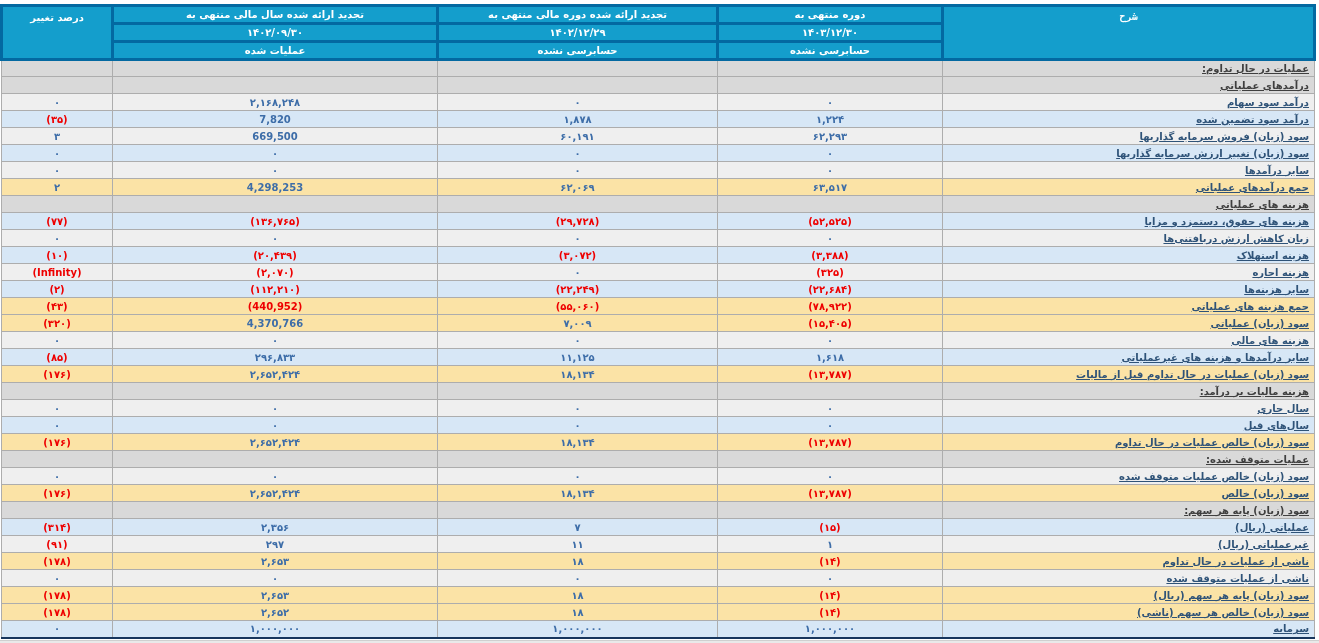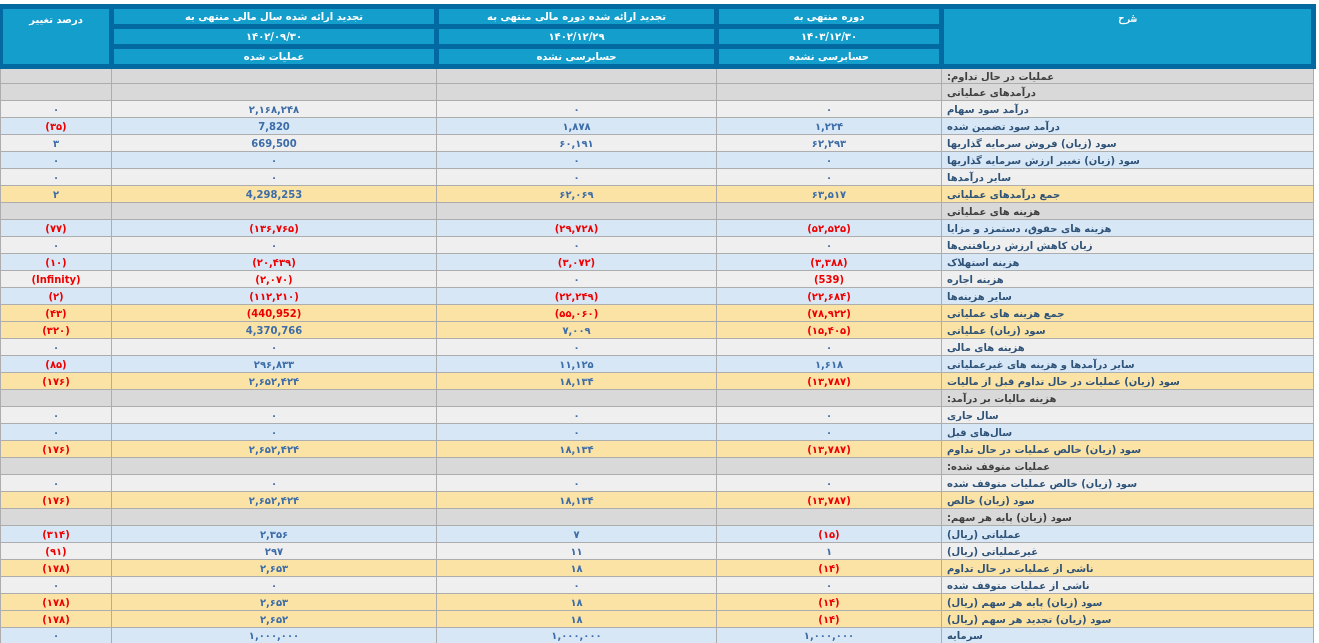--- a/index.html
+++ b/index.html
@@ -25,27 +25,27 @@
     border-collapse:collapse;table-layout:fixed;width:1313px;
   }
   col.c-desc{width:372px;}
   col.c-cur{width:225px;}
   col.c-mid{width:280px;}
   col.c-year{width:325px;}
   col.c-pct{width:111px;}
   thead th{
     background:var(--header-bg);color:#fff;
     font-size:10px;font-weight:bold;text-align:center;
-    border:5px solid #0369a1;padding:1px 2px;height:17px;line-height:13px;
+    border:3px solid #0369a1;padding:1px 2px;height:17px;line-height:13px;
   }
   tbody td{
     height:17px;padding:0 5px;font-size:10px;font-weight:bold;
     border:1px solid #ADADAD;overflow:hidden;white-space:nowrap;
   }
-  td.label{text-align:left;color:var(--label-text);}
+  td.label{text-align:right;color:var(--label-text);text-decoration:underline;}
   td.val{text-align:center;direction:ltr;color:var(--value-text);}
   td.val.neg{color:var(--negative);}
   tr.bg-plain td{background:var(--plain-row);}
   tr.bg-blue td{background:var(--blue-row);}
   tr.bg-yellow td{background:var(--total-row);}
   tr.bg-gray td{background:var(--section-row);}
   tr.bg-gray td.label{color:var(--section-text);}
   tbody tr:last-child td{border-bottom:2px solid var(--capital-border);}
   .scroll-strip{
     margin-top:1px;height:8px;width:1319px;
@@ -164,21 +164,21 @@
         </tr>
         <tr class="bg-blue">
           <td class="label">هزینه استهلاک</td>
           <td class="val neg">(۳,۳۸۸)</td>
           <td class="val neg">(۳,۰۷۲)</td>
           <td class="val neg">(۲۰,۴۳۹)</td>
           <td class="val neg">(۱۰)</td>
         </tr>
         <tr class="bg-plain">
           <td class="label">هزینه اجاره</td>
-          <td class="val neg">(539)</td>
+          <td class="val neg">(۳۲۵)</td>
           <td class="val">۰</td>
           <td class="val neg">(۲,۰۷۰)</td>
           <td class="val neg">(Infinity)</td>
         </tr>
         <tr class="bg-blue">
           <td class="label">سایر هزینه‌ها</td>
           <td class="val neg">(۲۲,۶۸۴)</td>
           <td class="val neg">(۲۲,۲۴۹)</td>
           <td class="val neg">(۱۱۲,۲۱۰)</td>
           <td class="val neg">(۲)</td>
@@ -303,21 +303,21 @@
           <td class="val">۰</td>
         </tr>
         <tr class="bg-yellow">
           <td class="label">سود (زیان) پایه هر سهم (ریال)</td>
           <td class="val neg">(۱۴)</td>
           <td class="val">۱۸</td>
           <td class="val">۲,۶۵۳</td>
           <td class="val neg">(۱۷۸)</td>
         </tr>
         <tr class="bg-yellow">
-          <td class="label">سود (زیان) تجدید هر سهم (ریال)</td>
+          <td class="label">سود (زیان) خالص هر سهم (ناشی)</td>
           <td class="val neg">(۱۴)</td>
           <td class="val">۱۸</td>
           <td class="val">۲,۶۵۲</td>
           <td class="val neg">(۱۷۸)</td>
         </tr>
         <tr class="bg-blue">
           <td class="label">سرمایه</td>
           <td class="val">۱,۰۰۰,۰۰۰</td>
           <td class="val">۱,۰۰۰,۰۰۰</td>
           <td class="val">۱,۰۰۰,۰۰۰</td>

